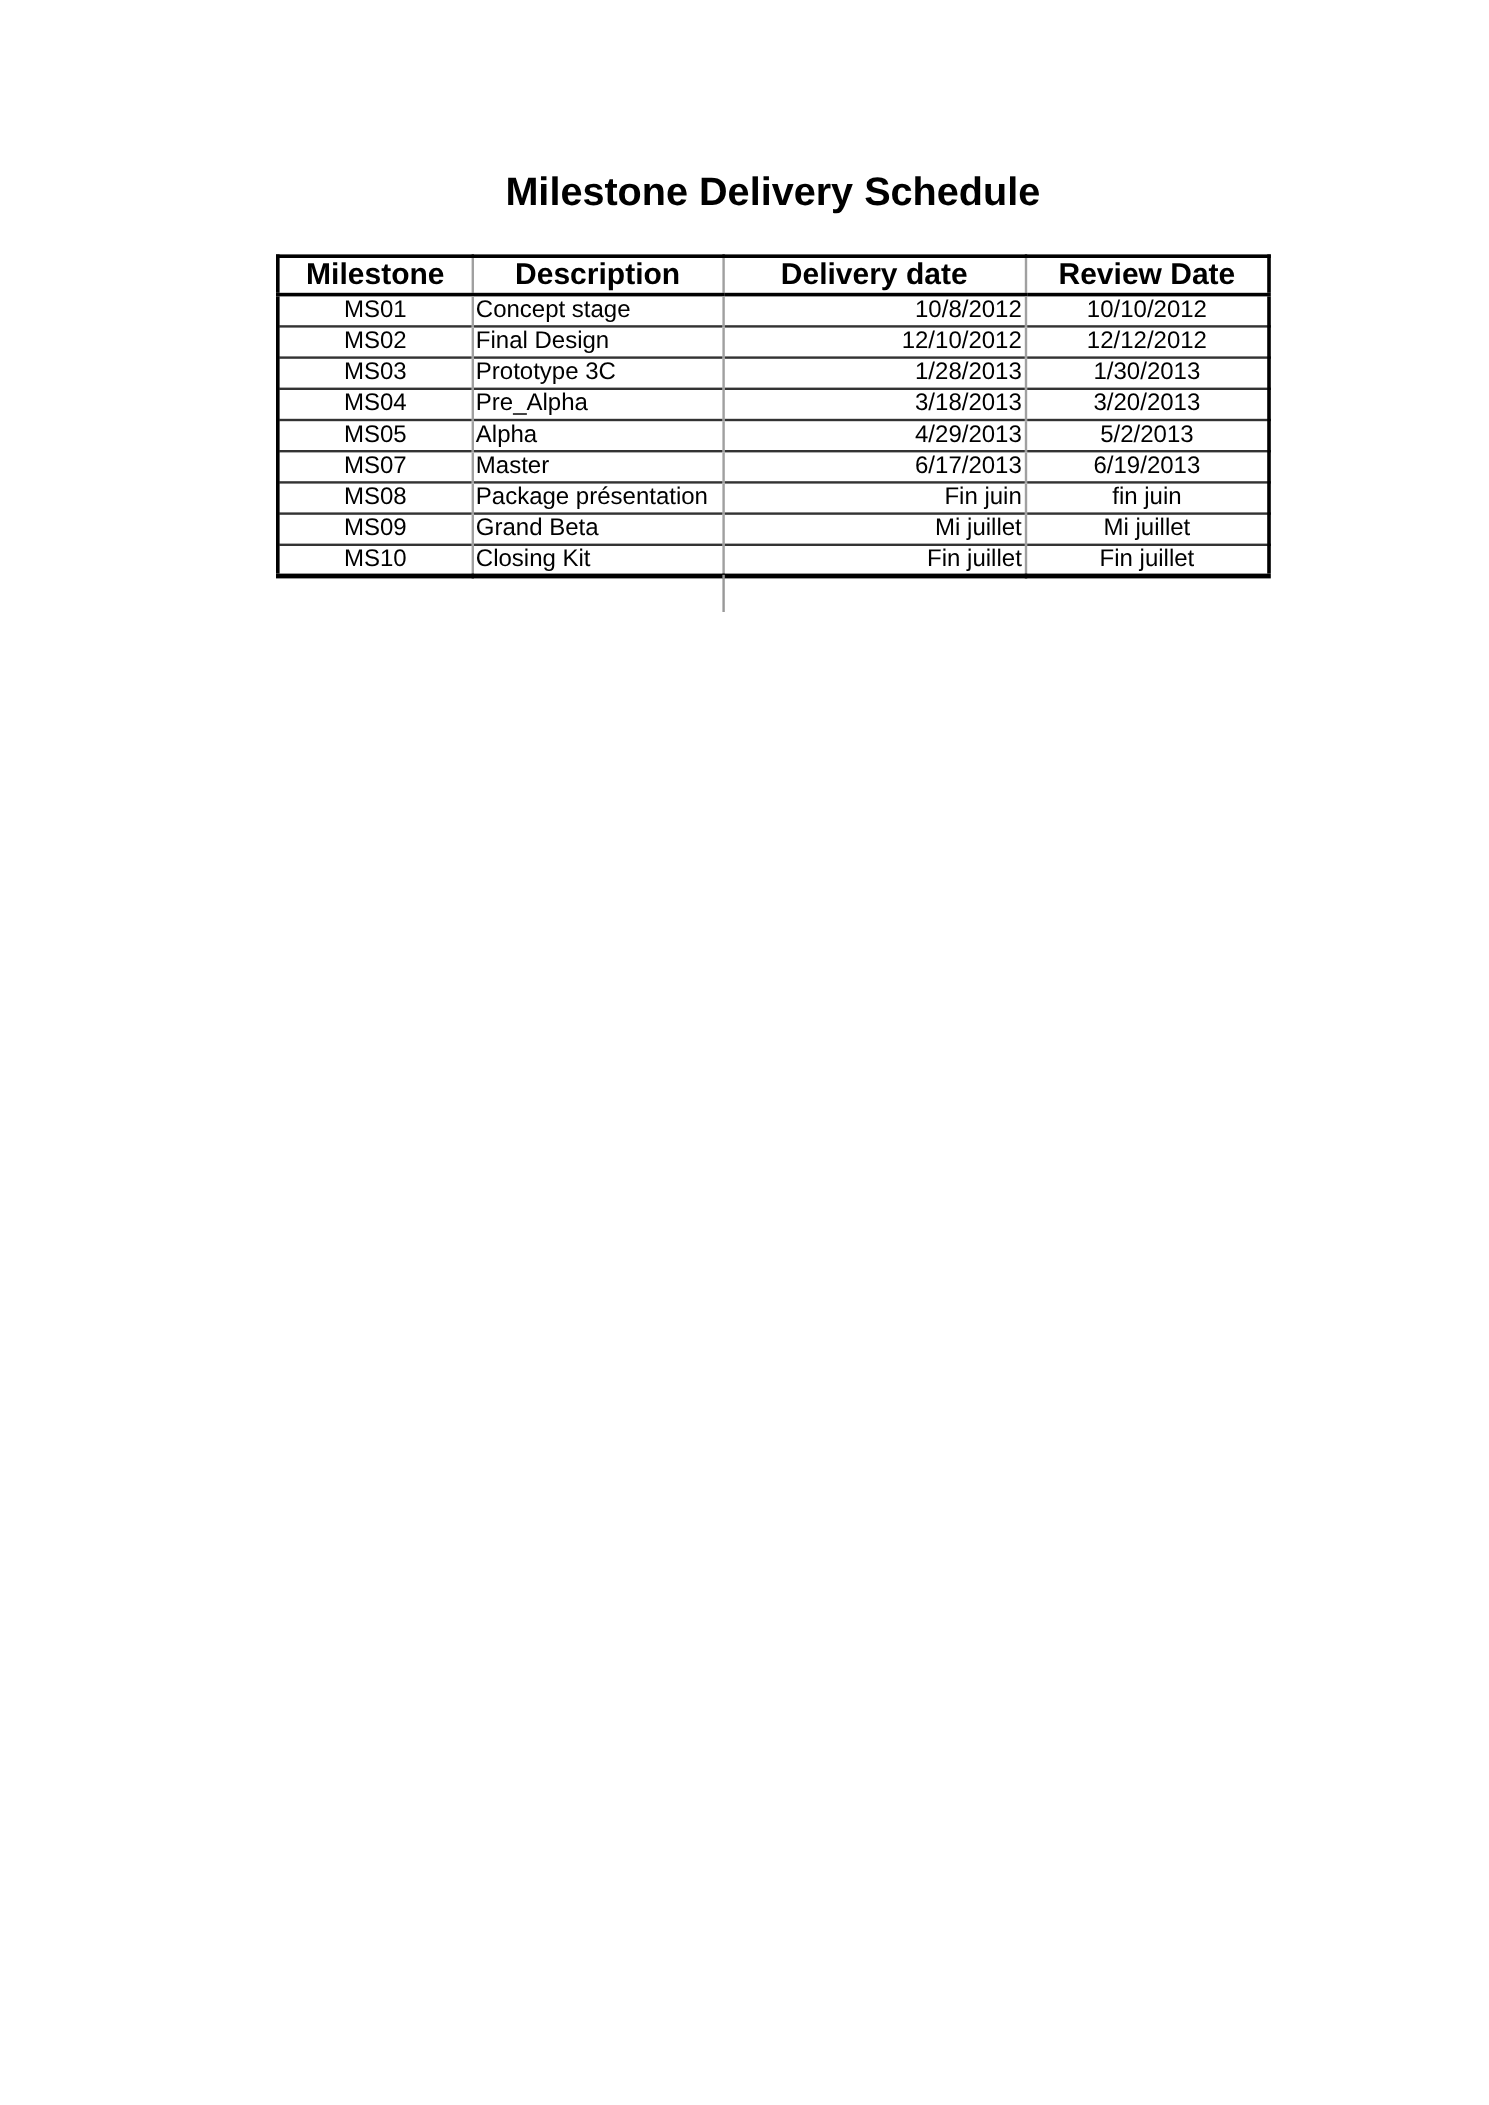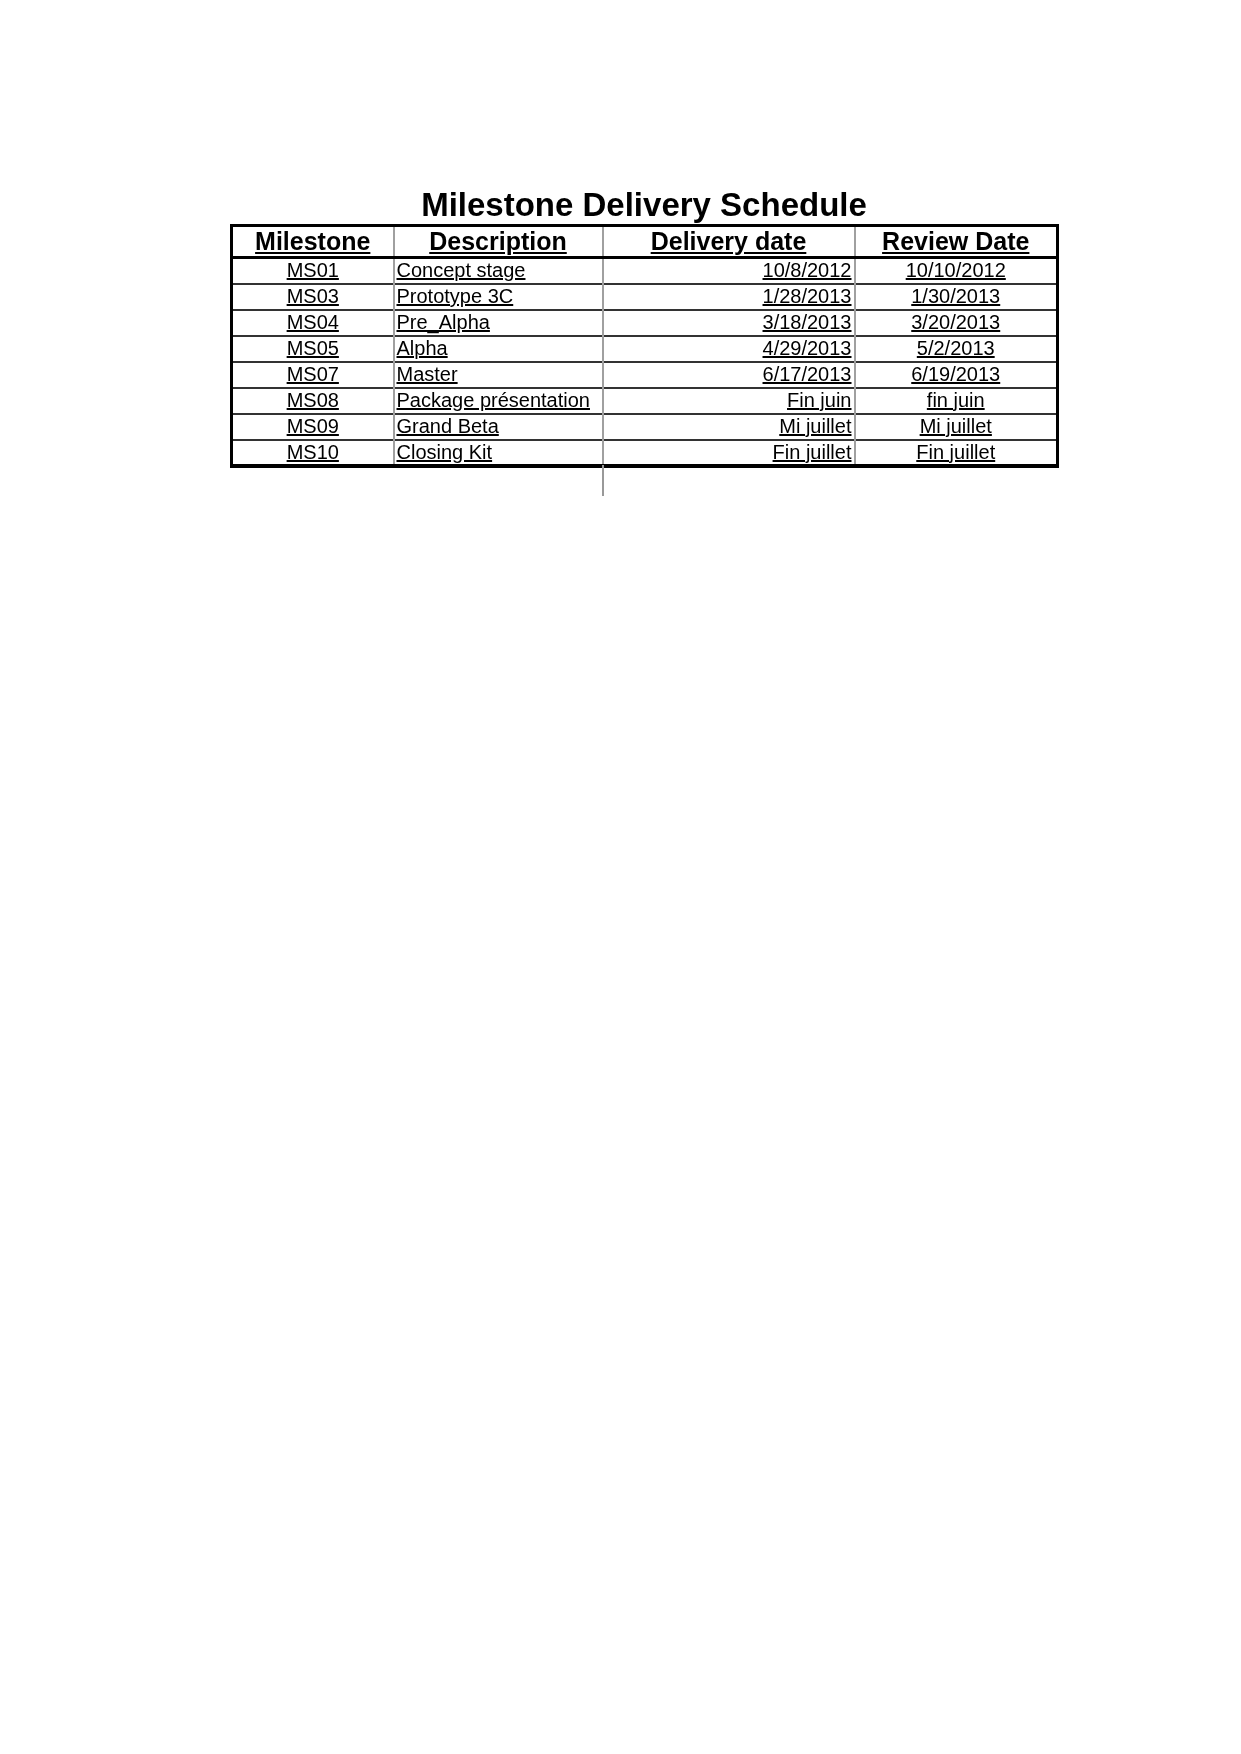--- a/index.html
+++ b/index.html
@@ -15,28 +15,26 @@
   .doc-title {
     position: absolute;
     top: 143px;
     left: 230px;
     width: 828px;
     text-align: center;
     font-size: 33px;
     font-weight: bold;
     line-height: 1;
     white-space: nowrap;
-    margin-top: 45px;
   }
   .table-wrap {
     position: absolute;
     left: 230px;
-    top: 224px;
+    top: 212px;
     width: 828px;
-    text-decoration: underline;
   }
   table.milestones {
     border-collapse: collapse;
     table-layout: fixed;
     width: 828px;
     border: 3px solid #000000;
     border-bottom-width: 4px;
   }
   table.milestones th {
     height: 29px;
@@ -102,20 +100,26 @@
       </tr>
     </thead>
     <tbody>
         <tr>
           <td class="col-milestone">MS01</td>
           <td class="col-description">Concept stage</td>
           <td class="col-delivery">10/8/2012</td>
           <td class="col-review">10/10/2012</td>
         </tr>
         <tr>
+          <td class="col-milestone">MS02</td>
+          <td class="col-description">Final Design</td>
+          <td class="col-delivery">12/10/2012</td>
+          <td class="col-review">12/12/2012</td>
+        </tr>
+        <tr>
           <td class="col-milestone">MS03</td>
           <td class="col-description">Prototype 3C</td>
           <td class="col-delivery">1/28/2013</td>
           <td class="col-review">1/30/2013</td>
         </tr>
         <tr>
           <td class="col-milestone">MS04</td>
           <td class="col-description">Pre_Alpha</td>
           <td class="col-delivery">3/18/2013</td>
           <td class="col-review">3/20/2013</td>

